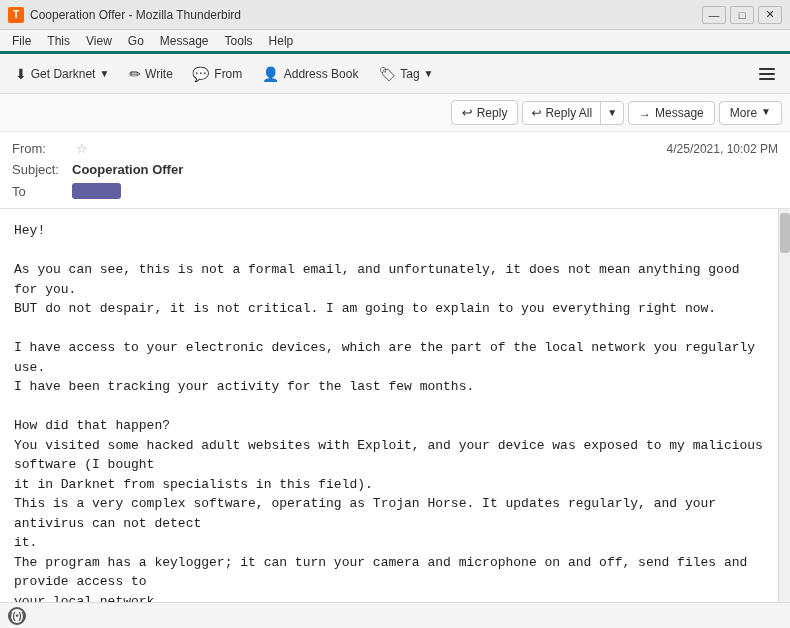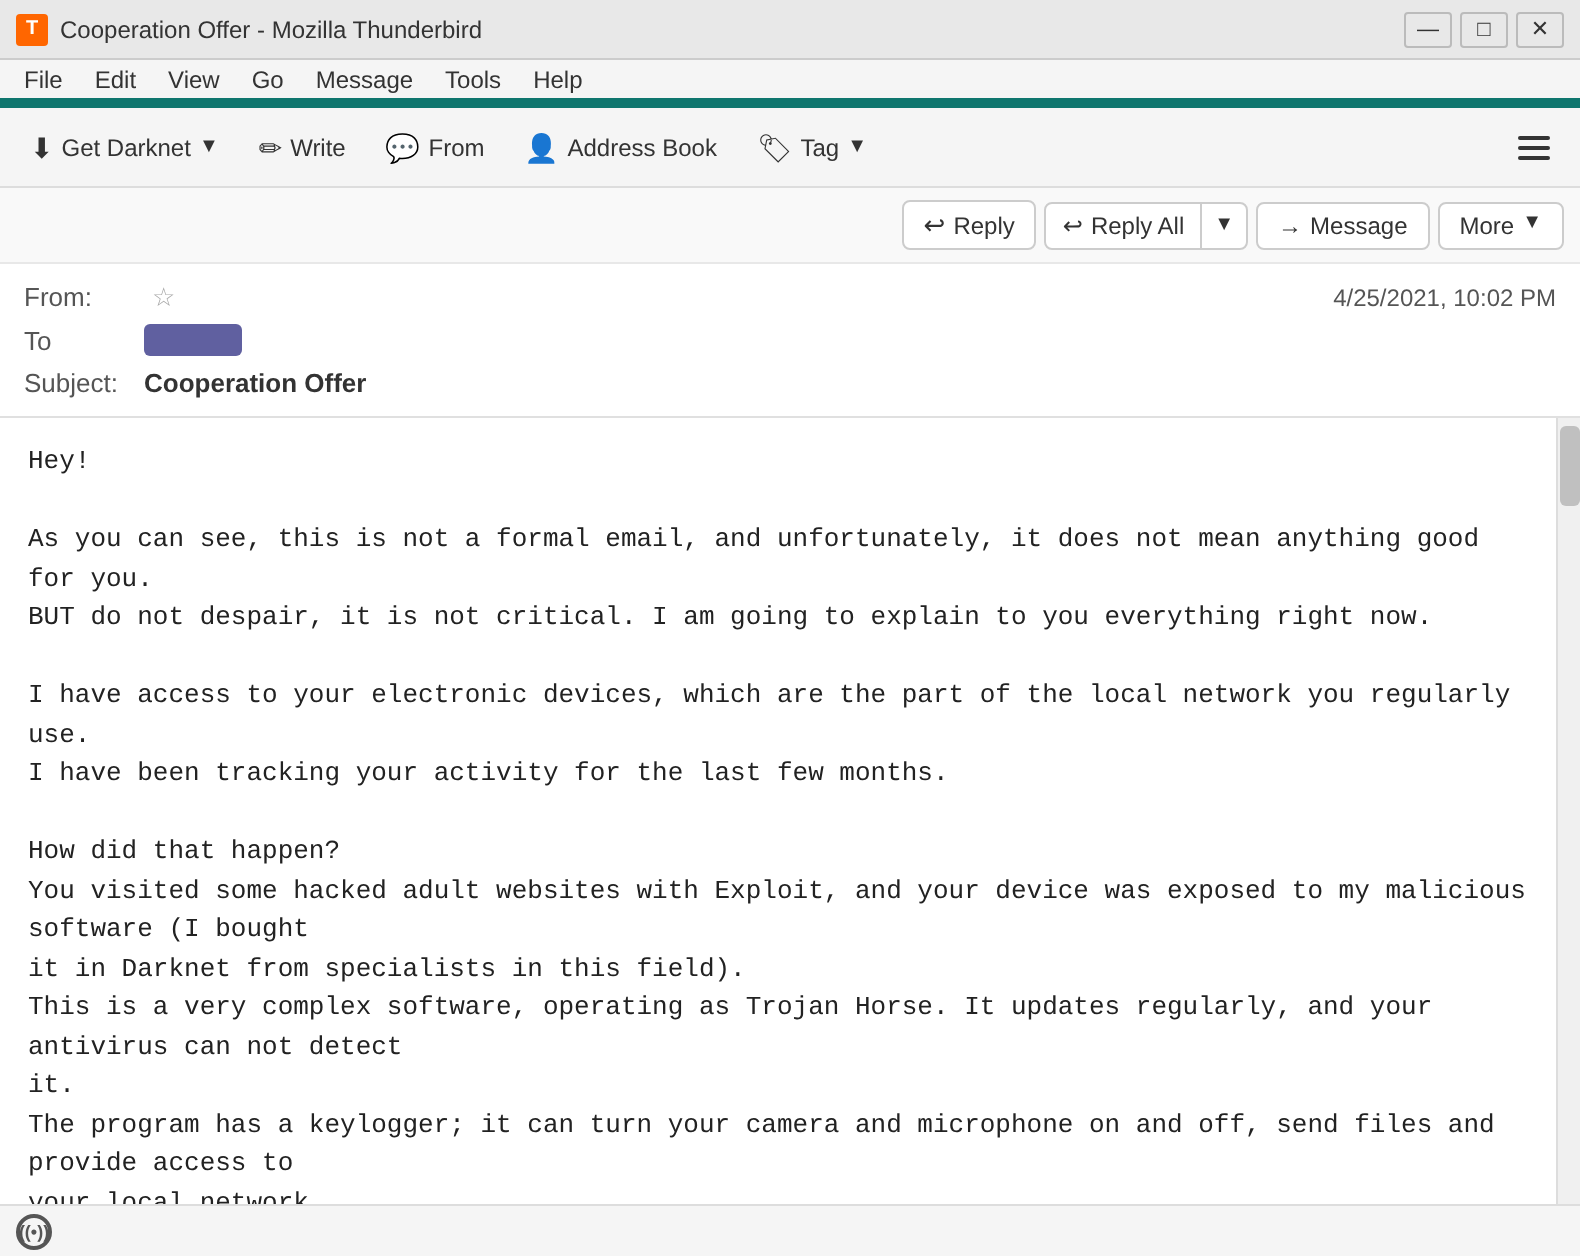--- a/index.html
+++ b/index.html
@@ -59,21 +59,21 @@
     }
     .title-bar-btn.close { background: #e8e8e8; }
 
     
     .menu-bar {
       display: flex;
       align-items: center;
       background: #f5f5f5;
       height: 24px;
       padding: 0 4px;
-      border-bottom: 5px solid #0f766e;
+      border-bottom: 3px solid #0f766e;
     }
     .menu-item {
       padding: 2px 8px;
       font-size: 12px;
       color: #333;
       cursor: pointer;
       border-radius: 3px;
     }
 
     
@@ -302,21 +302,21 @@
   <span class="title-bar-text">Cooperation Offer - Mozilla Thunderbird</span>
   <div class="title-bar-controls">
     <div class="title-bar-btn">—</div>
     <div class="title-bar-btn">□</div>
     <div class="title-bar-btn close">✕</div>
   </div>
 </div>
 
 <div class="menu-bar">
   <div class="menu-item">File</div>
-  <div class="menu-item">Edit</div>
+  <div class="menu-item">This</div>
   <div class="menu-item">View</div>
   <div class="menu-item">Go</div>
   <div class="menu-item">Message</div>
   <div class="menu-item">Tools</div>
   <div class="menu-item">Help</div>
 </div>
 
 <div class="toolbar">
   <button class="toolbar-btn">
     <span class="icon">⬇</span>
@@ -372,26 +372,26 @@
     </button>
   </div>
 
   <div class="email-meta">
     <div class="email-field">
       <span class="email-label">From:</span>
       <span class="star-icon">☆</span>
       <span class="email-date">4/25/2021, 10:02 PM</span>
     </div>
     <div class="email-field">
+      <span class="email-label">Subject:</span>
+      <span class="email-value bold">Cooperation Offer</span>
+    </div>
+    <div class="email-field">
       <span class="email-label">To</span>
       <span class="to-value-box">&nbsp;&nbsp;&nbsp;&nbsp;&nbsp;&nbsp;&nbsp;&nbsp;&nbsp;&nbsp;</span>
-    </div>
-    <div class="email-field">
-      <span class="email-label">Subject:</span>
-      <span class="email-value bold">Cooperation Offer</span>
     </div>
   </div>
 </div>
 
 <div class="email-body-container">
   <div class="email-body">Hey!
 
 As you can see, this is not a formal email, and unfortunately, it does not mean anything good for you.
 BUT do not despair, it is not critical. I am going to explain to you everything right now.
 

